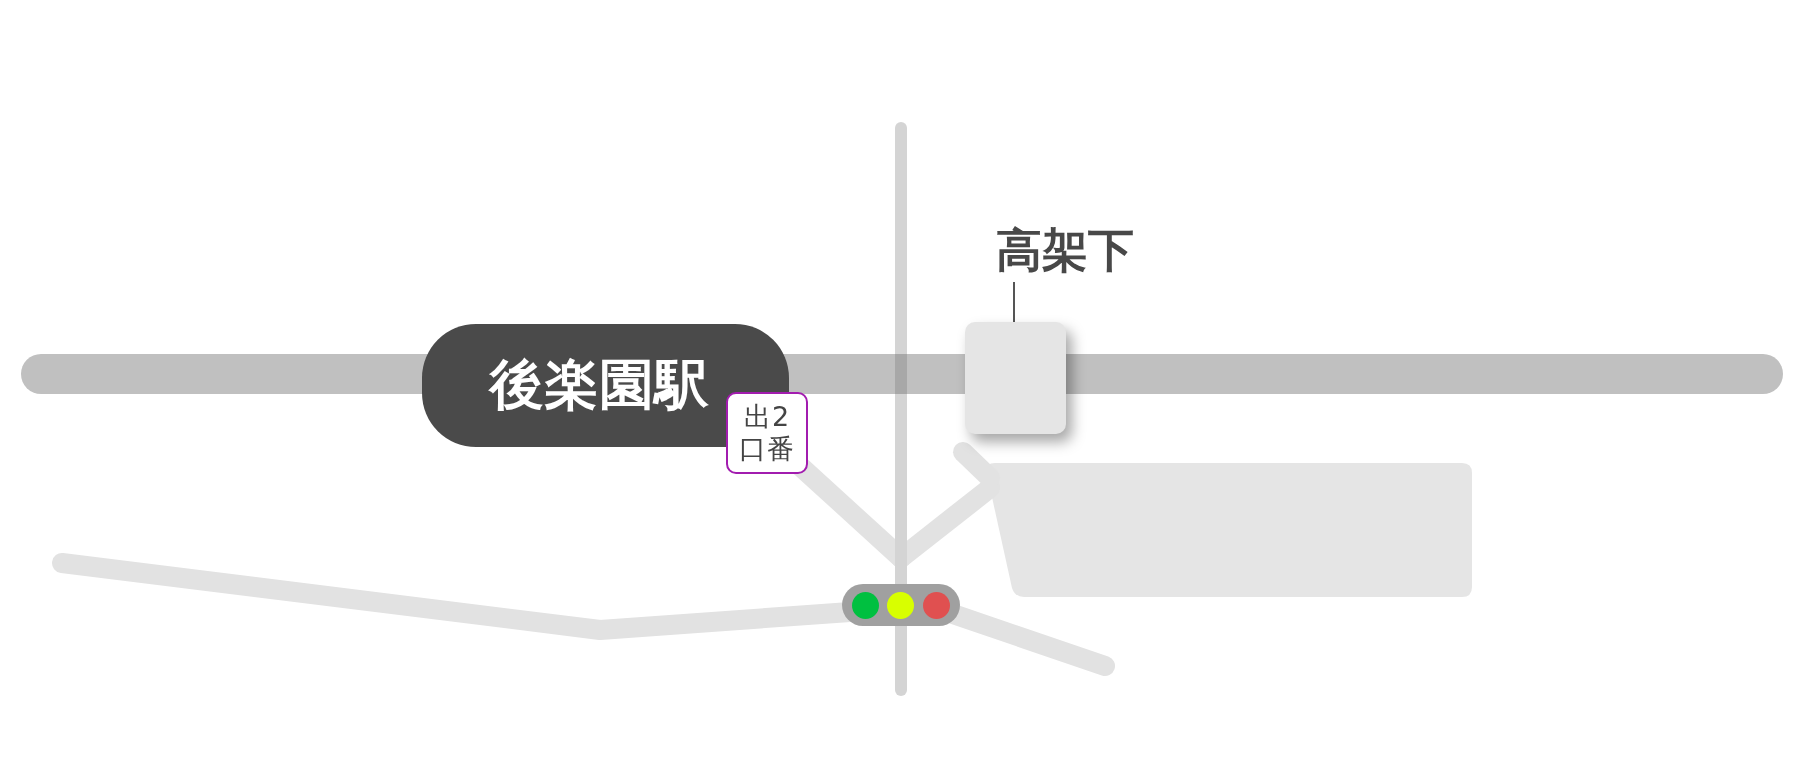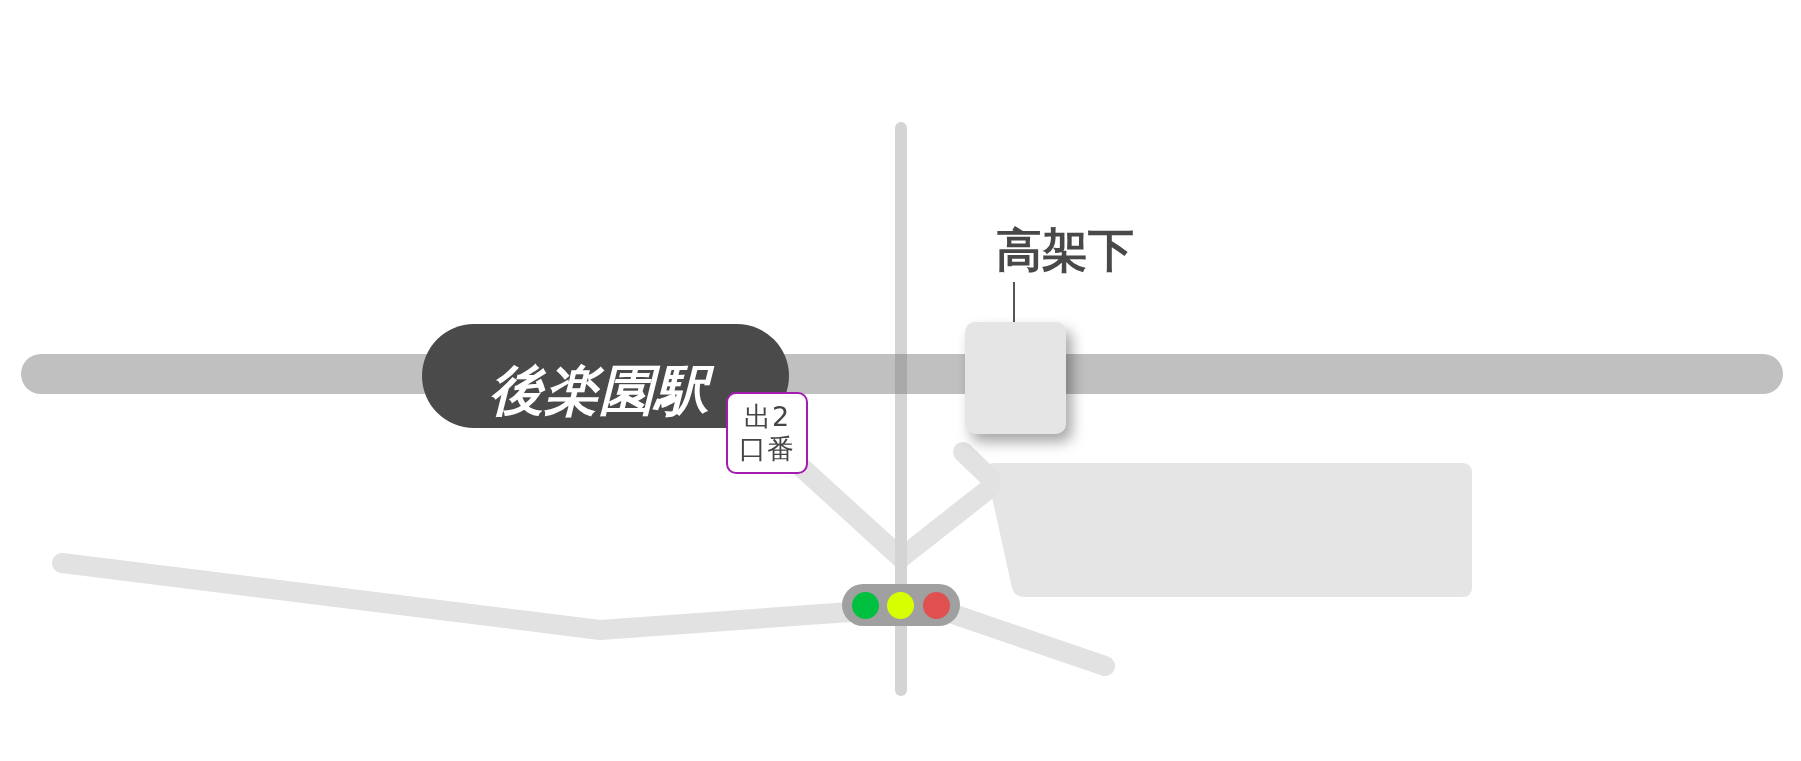--- a/index.html
+++ b/index.html
@@ -1,22 +1,22 @@
 <!DOCTYPE html>
 <html><head>
   <meta charset="utf-8">
   <style>
     html, body { margin: 0; padding: 0; background: #ffffff; }
     body { width: 1801px; height: 761px; position: relative; overflow: hidden;
            font-family: "DejaVu Sans", "Liberation Sans", sans-serif; }
     svg.map { position: absolute; left: 0; top: 0; }
     .station-pill {
-      position: absolute; left: 422px; top: 324px; width: 367px; height: 104px;
+      position: absolute; left: 422px; top: 324px; width: 367px; height: 123px;
       background: #4a4a4a; border-radius: 54px; box-sizing: border-box;
-      display: flex; align-items: flex-end; justify-content: center; padding-right: 12px; font-style: italic;
+      display: flex; align-items: center; justify-content: center; padding-right: 12px;
     }
     .station-name {
       color: #ffffff; font-size: 54px; font-weight: bold; letter-spacing: 1px;
       font-family: "DejaVu Sans", sans-serif;
     }
     .exit-sign {
       position: absolute; left: 726px; top: 392px; width: 82px; height: 82px;
       background: #ffffff; border: 2px solid #a21caf; border-radius: 10px; box-sizing: border-box;
       display: flex; flex-direction: column; align-items: center; justify-content: center;
       color: #444444; font-size: 27px; line-height: 32px;

